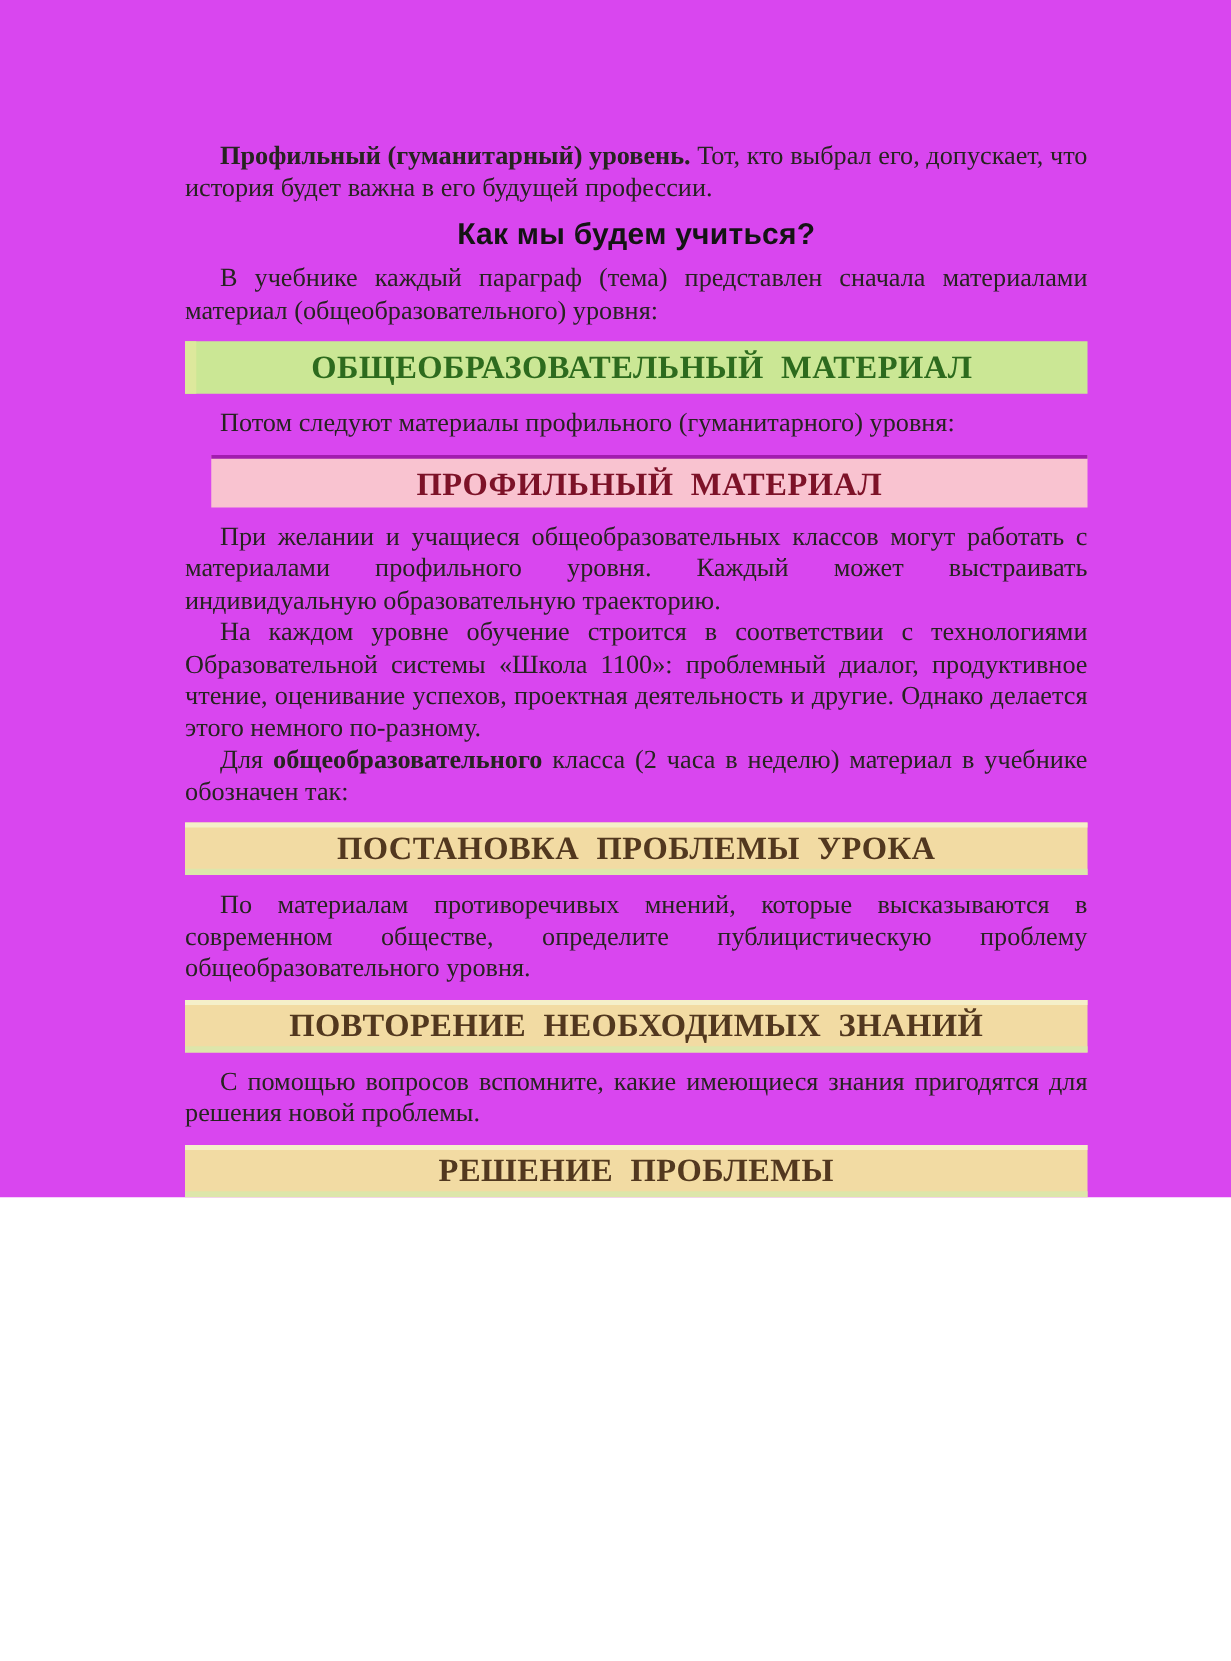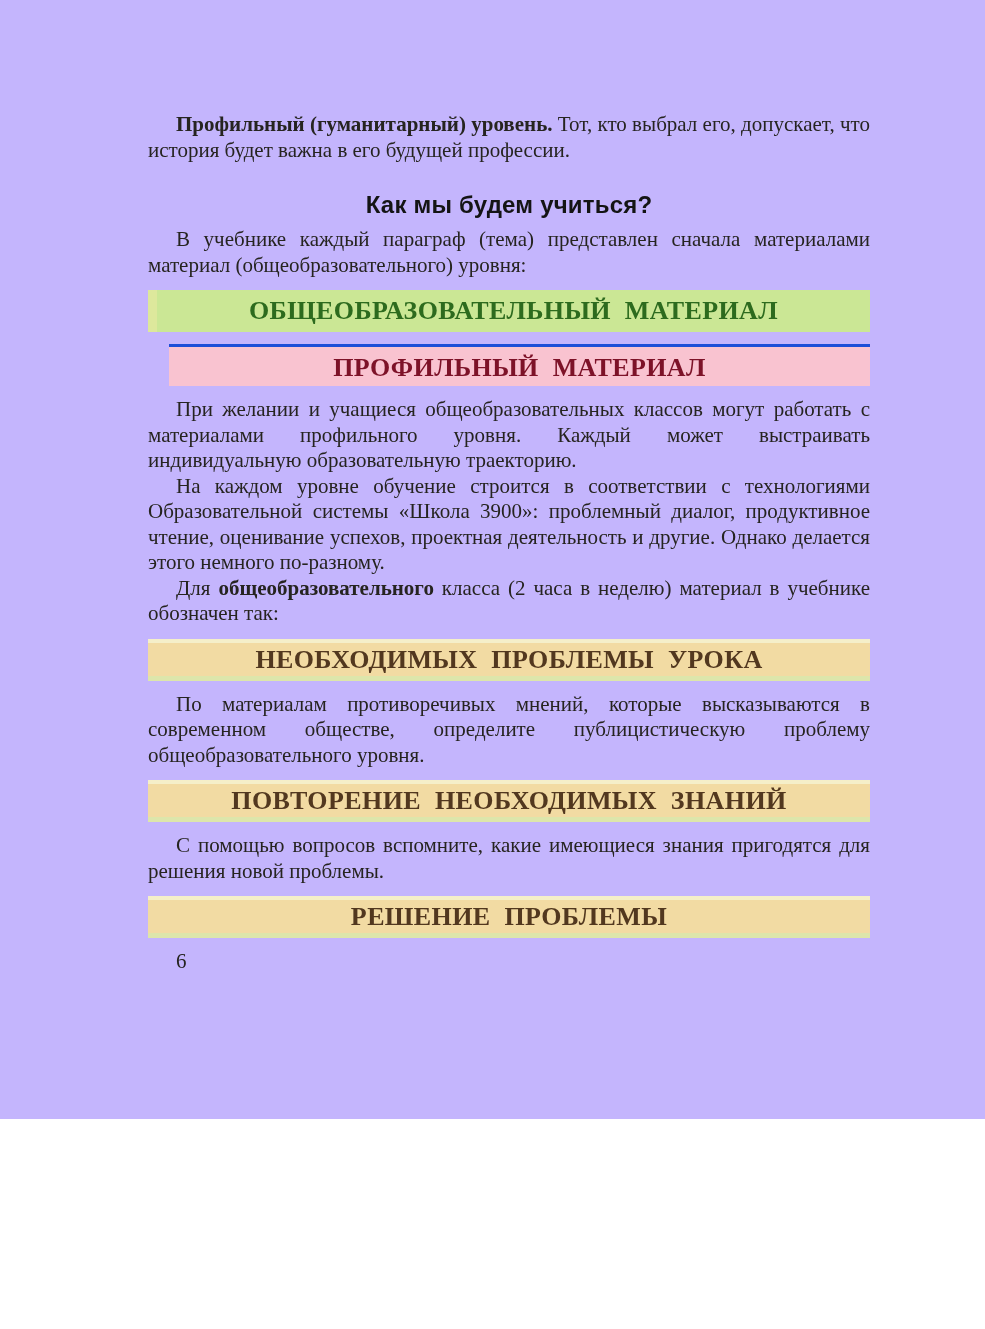--- a/index.html
+++ b/index.html
@@ -3,22 +3,22 @@
 <meta charset="utf-8">
 <style>
   html, body {
     margin: 0;
     padding: 0;
     background: #ffffff;
   }
   .page {
     position: relative;
     width: 985px;
-    height: 1119px;
-    background: #c4b5fd;
+    height: 958px;
+    background: #d946ef;
     overflow: hidden;
     font-family: "Liberation Serif", "DejaVu Serif", serif;
     color: #262420;
   }
   .content {
     position: absolute;
     top: 112px;
     left: 148px;
     width: 722px;
   }
@@ -34,21 +34,21 @@
     display: inline-block;
     width: 9px;
     height: 9px;
     border-radius: 50%;
     margin-right: 9px;
     vertical-align: 2px;
   }
   .bullet-blue { background: #2ba4d6; box-shadow: 0 0 3px 1px rgba(120,210,235,.6); }
   .bullet-red  { background: #d6226e; box-shadow: 0 0 3px 1px rgba(150,225,230,.55); }
   h2.section-heading {
-    margin: 28px 0 8px 0;
+    margin: 11px 0 8px 0;
     font-family: "Liberation Sans", "DejaVu Sans", sans-serif;
     font-size: 24px;
     font-weight: bold;
     color: #141414;
     text-align: center;
     letter-spacing: 0.2px;
   }
   .banner {
     margin: 12px 0 11px 0;
     height: 42px;
@@ -60,21 +60,21 @@
     word-spacing: 7px;
     box-sizing: border-box;
   }
   .banner-green {
     background: #cbe795;
     border-left: 9px solid #dde89c;
     color: #2d6b1e;
   }
   .banner-pink {
     background: #f9c3d0;
-    border-top: 3px solid #1d4ed8;
+    border-top: 3px solid #a21caf;
     color: #7d1228;
     margin-left: 21px;
   }
   .banner-cream {
     background: #f2dba3;
     border-top: 4px solid #f5efc9;
     border-bottom: 5px solid #dde6ab;
     line-height: 33px;
     color: #52381f;
   }
@@ -95,30 +95,31 @@
 
 
 
 
     <h2 class="section-heading">Как мы будем учиться?</h2>
 
     <p class="body">В учебнике каждый параграф (тема) представлен сначала материалами материал (общеобразовательного) уровня:</p>
 
     <div class="banner banner-green">ОБЩЕОБРАЗОВАТЕЛЬНЫЙ МАТЕРИАЛ</div>
 
+    <p class="body">Потом следуют материалы профильного (гуманитарного) уровня:</p>
 
     <div class="banner banner-pink">ПРОФИЛЬНЫЙ МАТЕРИАЛ</div>
 
     <p class="body">При желании и учащиеся общеобразовательных классов могут работать с материалами профильного уровня. Каждый может выстраивать индивидуальную образовательную траекторию.</p>
 
-    <p class="body">На каждом уровне обучение строится в соответствии с технологиями Образовательной системы «Школа 3900»: проблемный диалог, продуктивное чтение, оценивание успехов, проектная деятельность и другие. Однако делается этого немного по-разному.</p>
+    <p class="body">На каждом уровне обучение строится в соответствии с технологиями Образовательной системы «Школа 1100»: проблемный диалог, продуктивное чтение, оценивание успехов, проектная деятельность и другие. Однако делается этого немного по-разному.</p>
 
     <p class="body"><span>Для </span><b>общеобразовательного</b><span> класса (2 часа в неделю) материал в учебнике обозначен так:</span></p>
 
-    <div class="banner banner-cream">НЕОБХОДИМЫХ ПРОБЛЕМЫ УРОКА</div>
+    <div class="banner banner-cream">ПОСТАНОВКА ПРОБЛЕМЫ УРОКА</div>
 
     <p class="body">По материалам противоречивых мнений, которые высказываются в современном обществе, определите публицистическую проблему общеобразовательного уровня.</p>
 
     <div class="banner banner-cream">ПОВТОРЕНИЕ НЕОБХОДИМЫХ ЗНАНИЙ</div>
 
     <p class="body">С помощью вопросов вспомните, какие имеющиеся знания пригодятся для решения новой проблемы.</p>
 
     <div class="banner banner-cream">РЕШЕНИЕ ПРОБЛЕМЫ</div>
 
 

